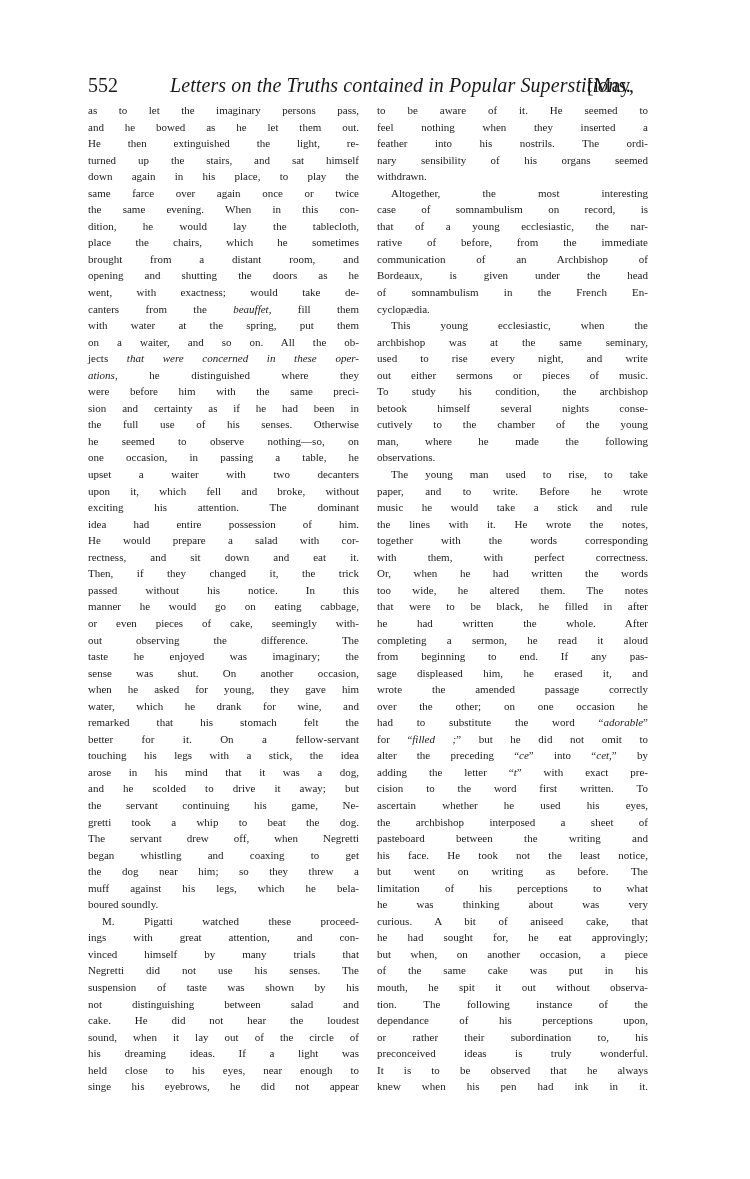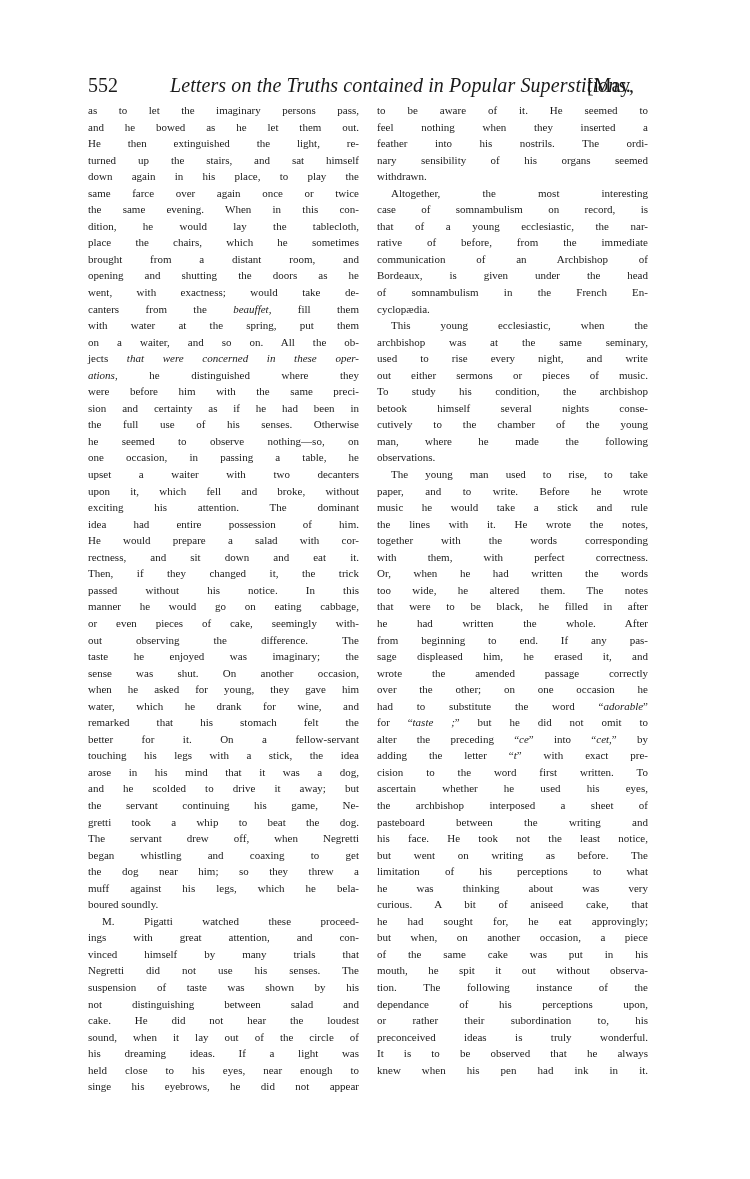--- a/index.html
+++ b/index.html
@@ -163,26 +163,27 @@
     <span class="line indent">The young man used to rise, to take</span>
     <span class="line">paper, and to write.  Before he wrote</span>
     <span class="line">music he would take a stick and rule</span>
     <span class="line">the lines with it.  He wrote the notes,</span>
     <span class="line">together with the words corresponding</span>
     <span class="line">with them, with perfect correctness.</span>
     <span class="line">Or, when he had written the words</span>
     <span class="line">too wide, he altered them.  The notes</span>
     <span class="line">that were to be black, he filled in after</span>
     <span class="line">he had written the whole.  After</span>
+    <span class="line">completing a sermon, he read it aloud</span>
     <span class="line">from beginning to end.  If any pas-</span>
     <span class="line">sage displeased him, he erased it, and</span>
     <span class="line">wrote the amended passage correctly</span>
     <span class="line">over the other; on one occasion he</span>
     <span class="line"><span>had to substitute the word “</span><span class="it">adorable</span><span>”</span></span>
-    <span class="line"><span>for “</span><span class="it">taste ;</span><span>” but he did not omit to</span></span>
+    <span class="line"><span>for “</span><span class="it">filled ;</span><span>” but he did not omit to</span></span>
     <span class="line"><span>alter the preceding “</span><span class="it">ce</span><span>” into “</span><span class="it">cet,</span><span>” by</span></span>
     <span class="line"><span>adding the letter “</span><span class="it">t</span><span>” with exact pre-</span></span>
     <span class="line">cision to the word first written.  To</span>
     <span class="line">ascertain whether he used his eyes,</span>
     <span class="line">the archbishop interposed a sheet of</span>
     <span class="line">pasteboard between the writing and</span>
     <span class="line">his face.  He took not the least notice,</span>
     <span class="line">but went on writing as before.  The</span>
     <span class="line">limitation of his perceptions to what</span>
     <span class="line">he was thinking about was very</span>

